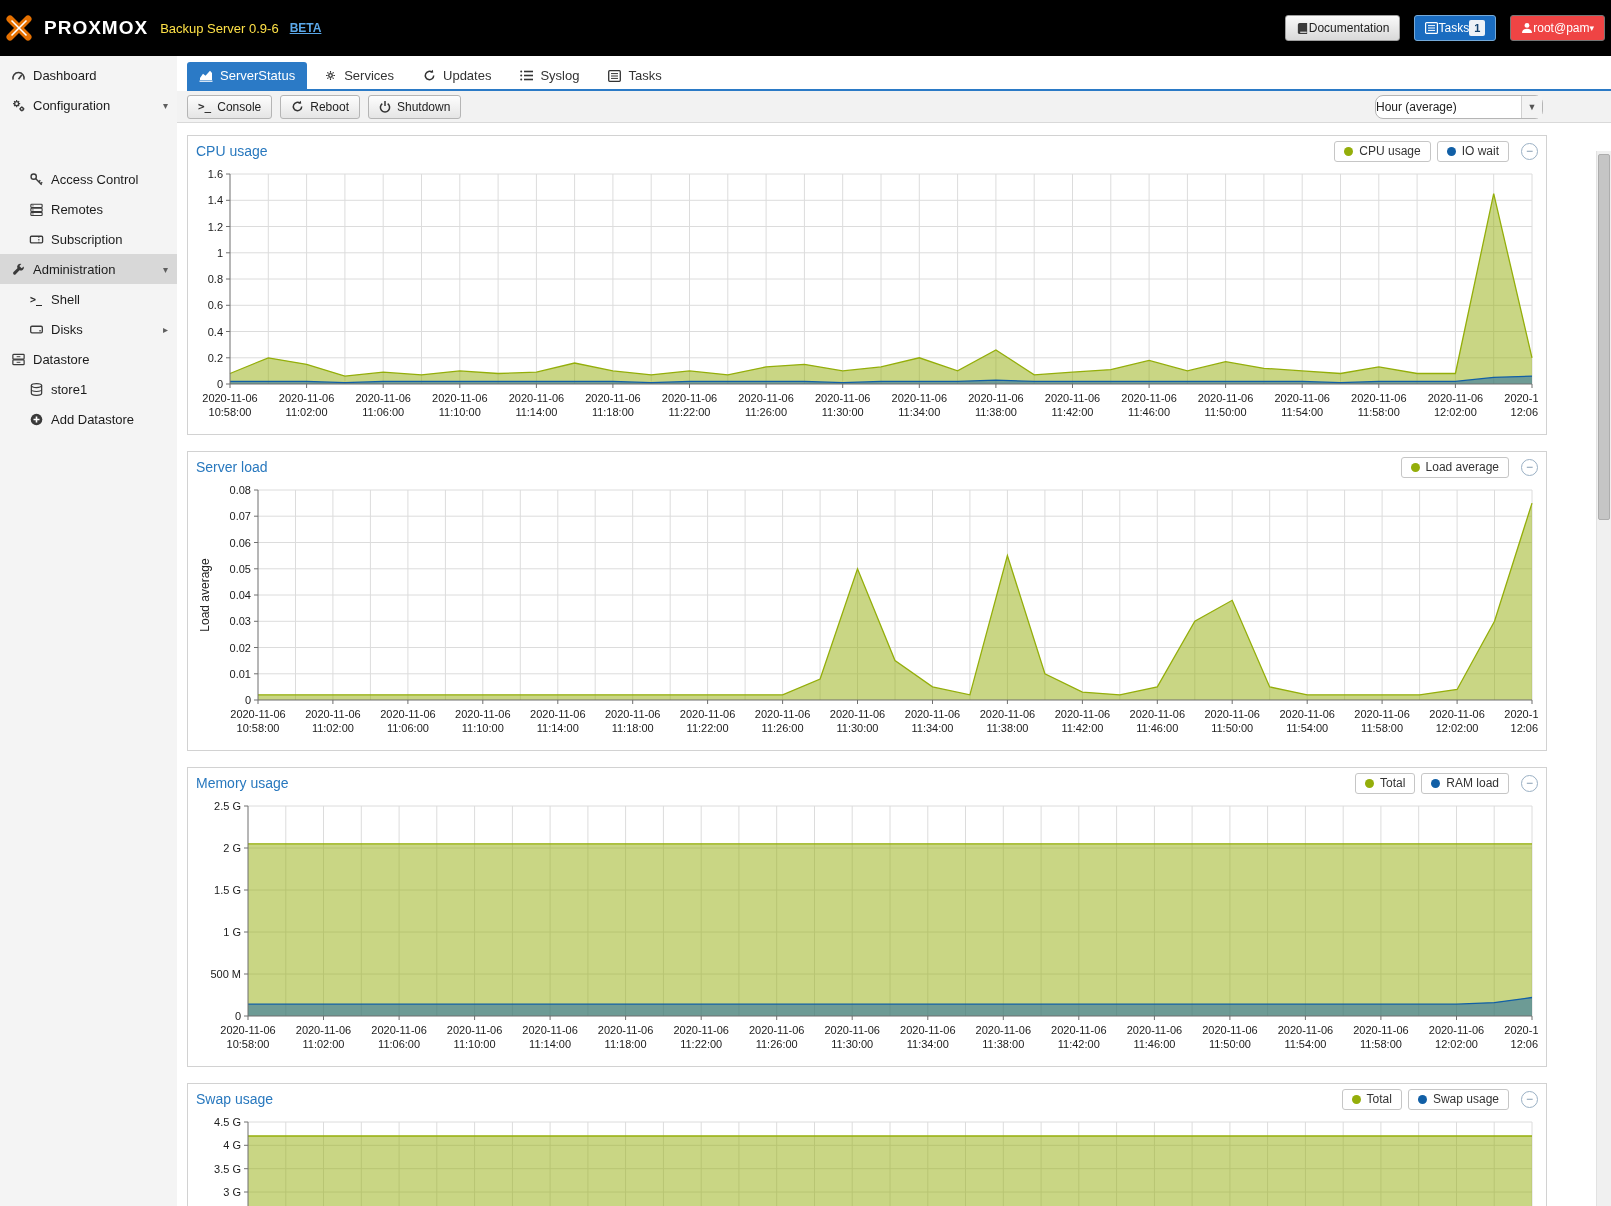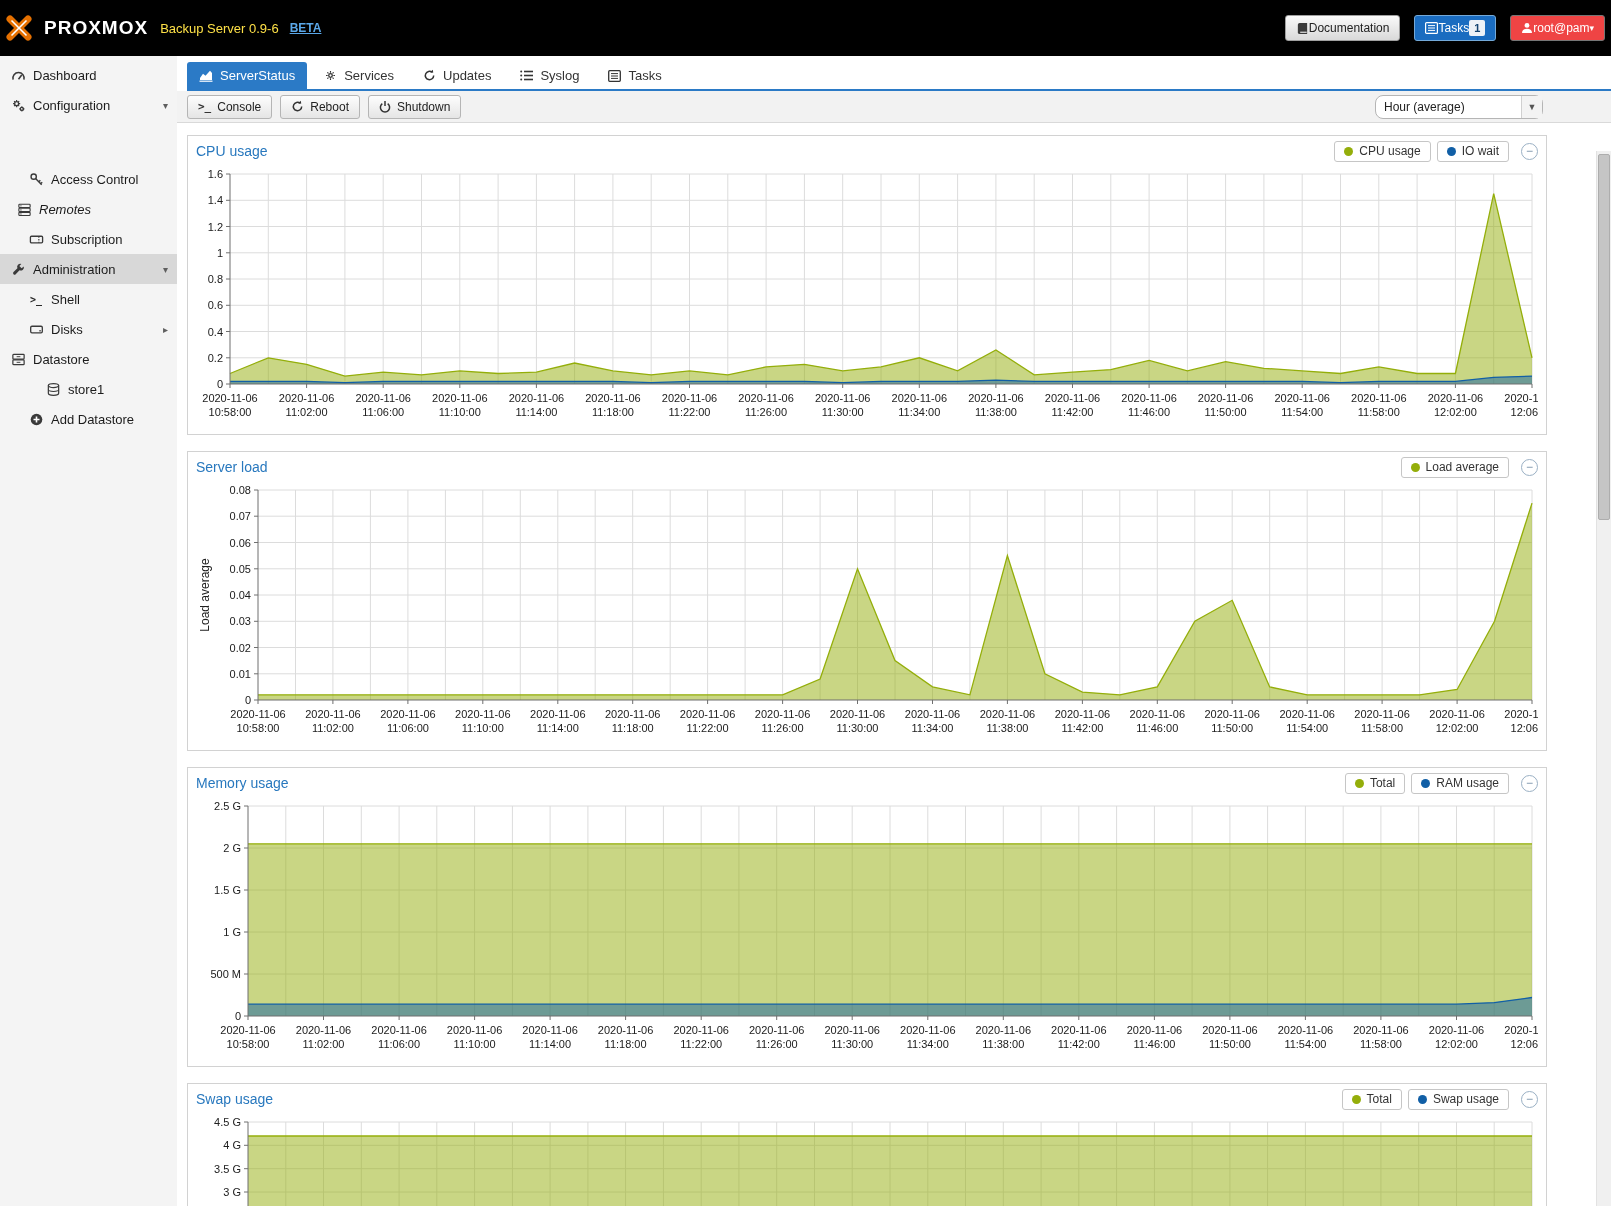--- a/index.html
+++ b/index.html
@@ -29,21 +29,21 @@
   .side-caret { position:absolute; right:9px; color:#5f5f5f; font-size:10px; }
   #main { flex:1; position:relative; }
   .page-title { color:#2878be; font-size:15px; margin:12px 0 4px 10px; }
   
   #tabbar { display:flex; gap:5px; margin:6px 0 0 10px; border-bottom:2px solid #2b7ac6; align-items:flex-end; padding-right:10px; }
   .tab { height:27px; display:inline-flex; align-items:center; gap:7px; padding:0 12px; font-size:13px; color:#333; border-radius:3px 3px 0 0; cursor:pointer; }
   .tab.active { background:#2b7ac6; color:#fff; }
   
   #toolbar { height:32px; background:#f2f2f2; border-bottom:1px solid #d9d9d9; display:flex; align-items:center; padding:0 10px; gap:8px; }
   .tbtn { height:24px; display:inline-flex; align-items:center; gap:6px; padding:0 10px; background:linear-gradient(#fdfdfd,#e5e5e5); border:1px solid #b5b5b5; border-radius:3px; font-size:12px; color:#222; cursor:pointer; }
-  .combo { margin-left:auto; margin-right:58px; width:168px; height:24px; background:#fff; border:1px solid #b5b5b5; border-radius:8px; display:flex; align-items:center; font-size:12px; padding-left:8px; color:#222; cursor:pointer; }
+  .combo { margin-left:auto; margin-right:58px; width:168px; height:24px; background:#fff; border:1px solid #b5b5b5; border-radius:8px; display:flex; align-items:center; font-size:12px; padding-left:0; color:#222; cursor:pointer; }
   .combo .cbox { margin-left:auto; width:21px; height:100%; border-left:1px solid #d0d0d0; background:#f3f3f3; display:flex; align-items:center; justify-content:center; color:#555; font-size:9px; }
   
   #panels { padding:12px 0 0 10px; }
   .panel { width:1360px; border:1px solid #d2d2d2; background:#fff; margin-bottom:16px; }
   .panel-header { height:30px; display:flex; align-items:center; padding:0 8px; }
   .panel-title { color:#2878be; font-size:14px; }
   .legend { margin-left:auto; display:flex; gap:6px; align-items:center; }
   .pill { display:inline-flex; align-items:center; gap:6px; border:1px solid #c6c6c6; background:#fff; border-radius:3px; height:21px; padding:0 9px; font-size:12px; color:#333; cursor:pointer; }
   .dot { width:9px; height:9px; border-radius:50%; flex:none; }
   .collapse { width:17px; height:17px; border:1px solid #9ab0c4; border-radius:50%; color:#7a93aa; font-size:12px; line-height:15px; text-align:center; margin-left:6px; cursor:pointer; }
@@ -129,21 +129,21 @@
       </div>
       <div class="side-item" style="padding-left: 26px; margin-top: 44px;">
         <span class="side-icon">
           <svg width="15" height="15" viewBox="0 0 16 16">
             <circle cx="5" cy="5" r="2.8" fill="none" stroke="#3a3a3a" stroke-width="1.5"></circle>
             <path d="M7 7l6.5 6.5M10.5 10.5l1.6-1.6M12.5 12.5l1.6-1.6" stroke="#3a3a3a" stroke-width="1.5"></path>
           </svg>
         </span>
         <span>Access Control</span>
       </div>
-      <div class="side-item" style="padding-left: 14px; font-style: italic;">
+      <div class="side-item" style="padding-left: 26px;">
         <span class="side-icon">
           <svg width="15" height="15" viewBox="0 0 16 16">
             <rect x="2" y="2.4" width="12" height="3.4" rx="0.8" fill="none" stroke="#3a3a3a" stroke-width="1.2"></rect>
             <rect x="2" y="6.7" width="12" height="3.4" rx="0.8" fill="none" stroke="#3a3a3a" stroke-width="1.2"></rect>
             <rect x="2" y="11" width="12" height="3.4" rx="0.8" fill="none" stroke="#3a3a3a" stroke-width="1.2"></rect>
             <circle cx="4.2" cy="4.1" r="0.7" fill="#3a3a3a"></circle>
             <circle cx="4.2" cy="8.4" r="0.7" fill="#3a3a3a"></circle>
             <circle cx="4.2" cy="12.7" r="0.7" fill="#3a3a3a"></circle>
           </svg>
         </span>
@@ -187,21 +187,21 @@
         <span class="side-icon">
           <svg width="15" height="15" viewBox="0 0 16 16">
             <rect x="2" y="2.5" width="12" height="5" rx="0.8" fill="none" stroke="#3a3a3a" stroke-width="1.3"></rect>
             <rect x="2" y="8.5" width="12" height="5" rx="0.8" fill="none" stroke="#3a3a3a" stroke-width="1.3"></rect>
             <line x1="6" y1="5" x2="10" y2="5" stroke="#3a3a3a"></line>
             <line x1="6" y1="11" x2="10" y2="11" stroke="#3a3a3a"></line>
           </svg>
         </span>
         <span>Datastore</span>
       </div>
-      <div class="side-item" style="padding-left: 43px;">
+      <div class="side-item" style="padding-left: 26px;">
         <span class="side-icon">
           <svg width="15" height="15" viewBox="0 0 16 16">
             <ellipse cx="8" cy="3.8" rx="5.5" ry="2.1" fill="none" stroke="#3a3a3a" stroke-width="1.3"></ellipse>
             <path d="M2.5 3.8v8.3c0 1.2 2.5 2.1 5.5 2.1s5.5-.9 5.5-2.1V3.8" fill="none" stroke="#3a3a3a" stroke-width="1.3"></path>
             <path d="M2.5 8c0 1.2 2.5 2.1 5.5 2.1S13.5 9.2 13.5 8" fill="none" stroke="#3a3a3a" stroke-width="1.1"></path>
           </svg>
         </span>
         <span>store1</span>
       </div>
       <div class="side-item" style="padding-left: 26px;">
@@ -573,21 +573,21 @@
         <div class="panel">
           <div class="panel-header">
             <span class="panel-title">Memory usage</span>
             <span class="legend">
               <span class="pill">
                 <span class="dot" style="background: rgb(148, 174, 10);"></span>
                 <span>Total</span>
               </span>
               <span class="pill">
                 <span class="dot" style="background: rgb(17, 95, 166);"></span>
-                <span>RAM usage</span>
+                <span>RAM load</span>
               </span>
               <span class="collapse">−</span>
             </span>
           </div>
           <div class="panel-body"><svg width="1342" height="258">
               <line x1="89.8" y1="8" x2="89.8" y2="218" stroke="#dcdcdc" stroke-width="1"></line>
               <line x1="127.5" y1="8" x2="127.5" y2="218" stroke="#dcdcdc" stroke-width="1"></line>
               <line x1="165.3" y1="8" x2="165.3" y2="218" stroke="#dcdcdc" stroke-width="1"></line>
               <line x1="203.1" y1="8" x2="203.1" y2="218" stroke="#dcdcdc" stroke-width="1"></line>
               <line x1="240.8" y1="8" x2="240.8" y2="218" stroke="#dcdcdc" stroke-width="1"></line>

